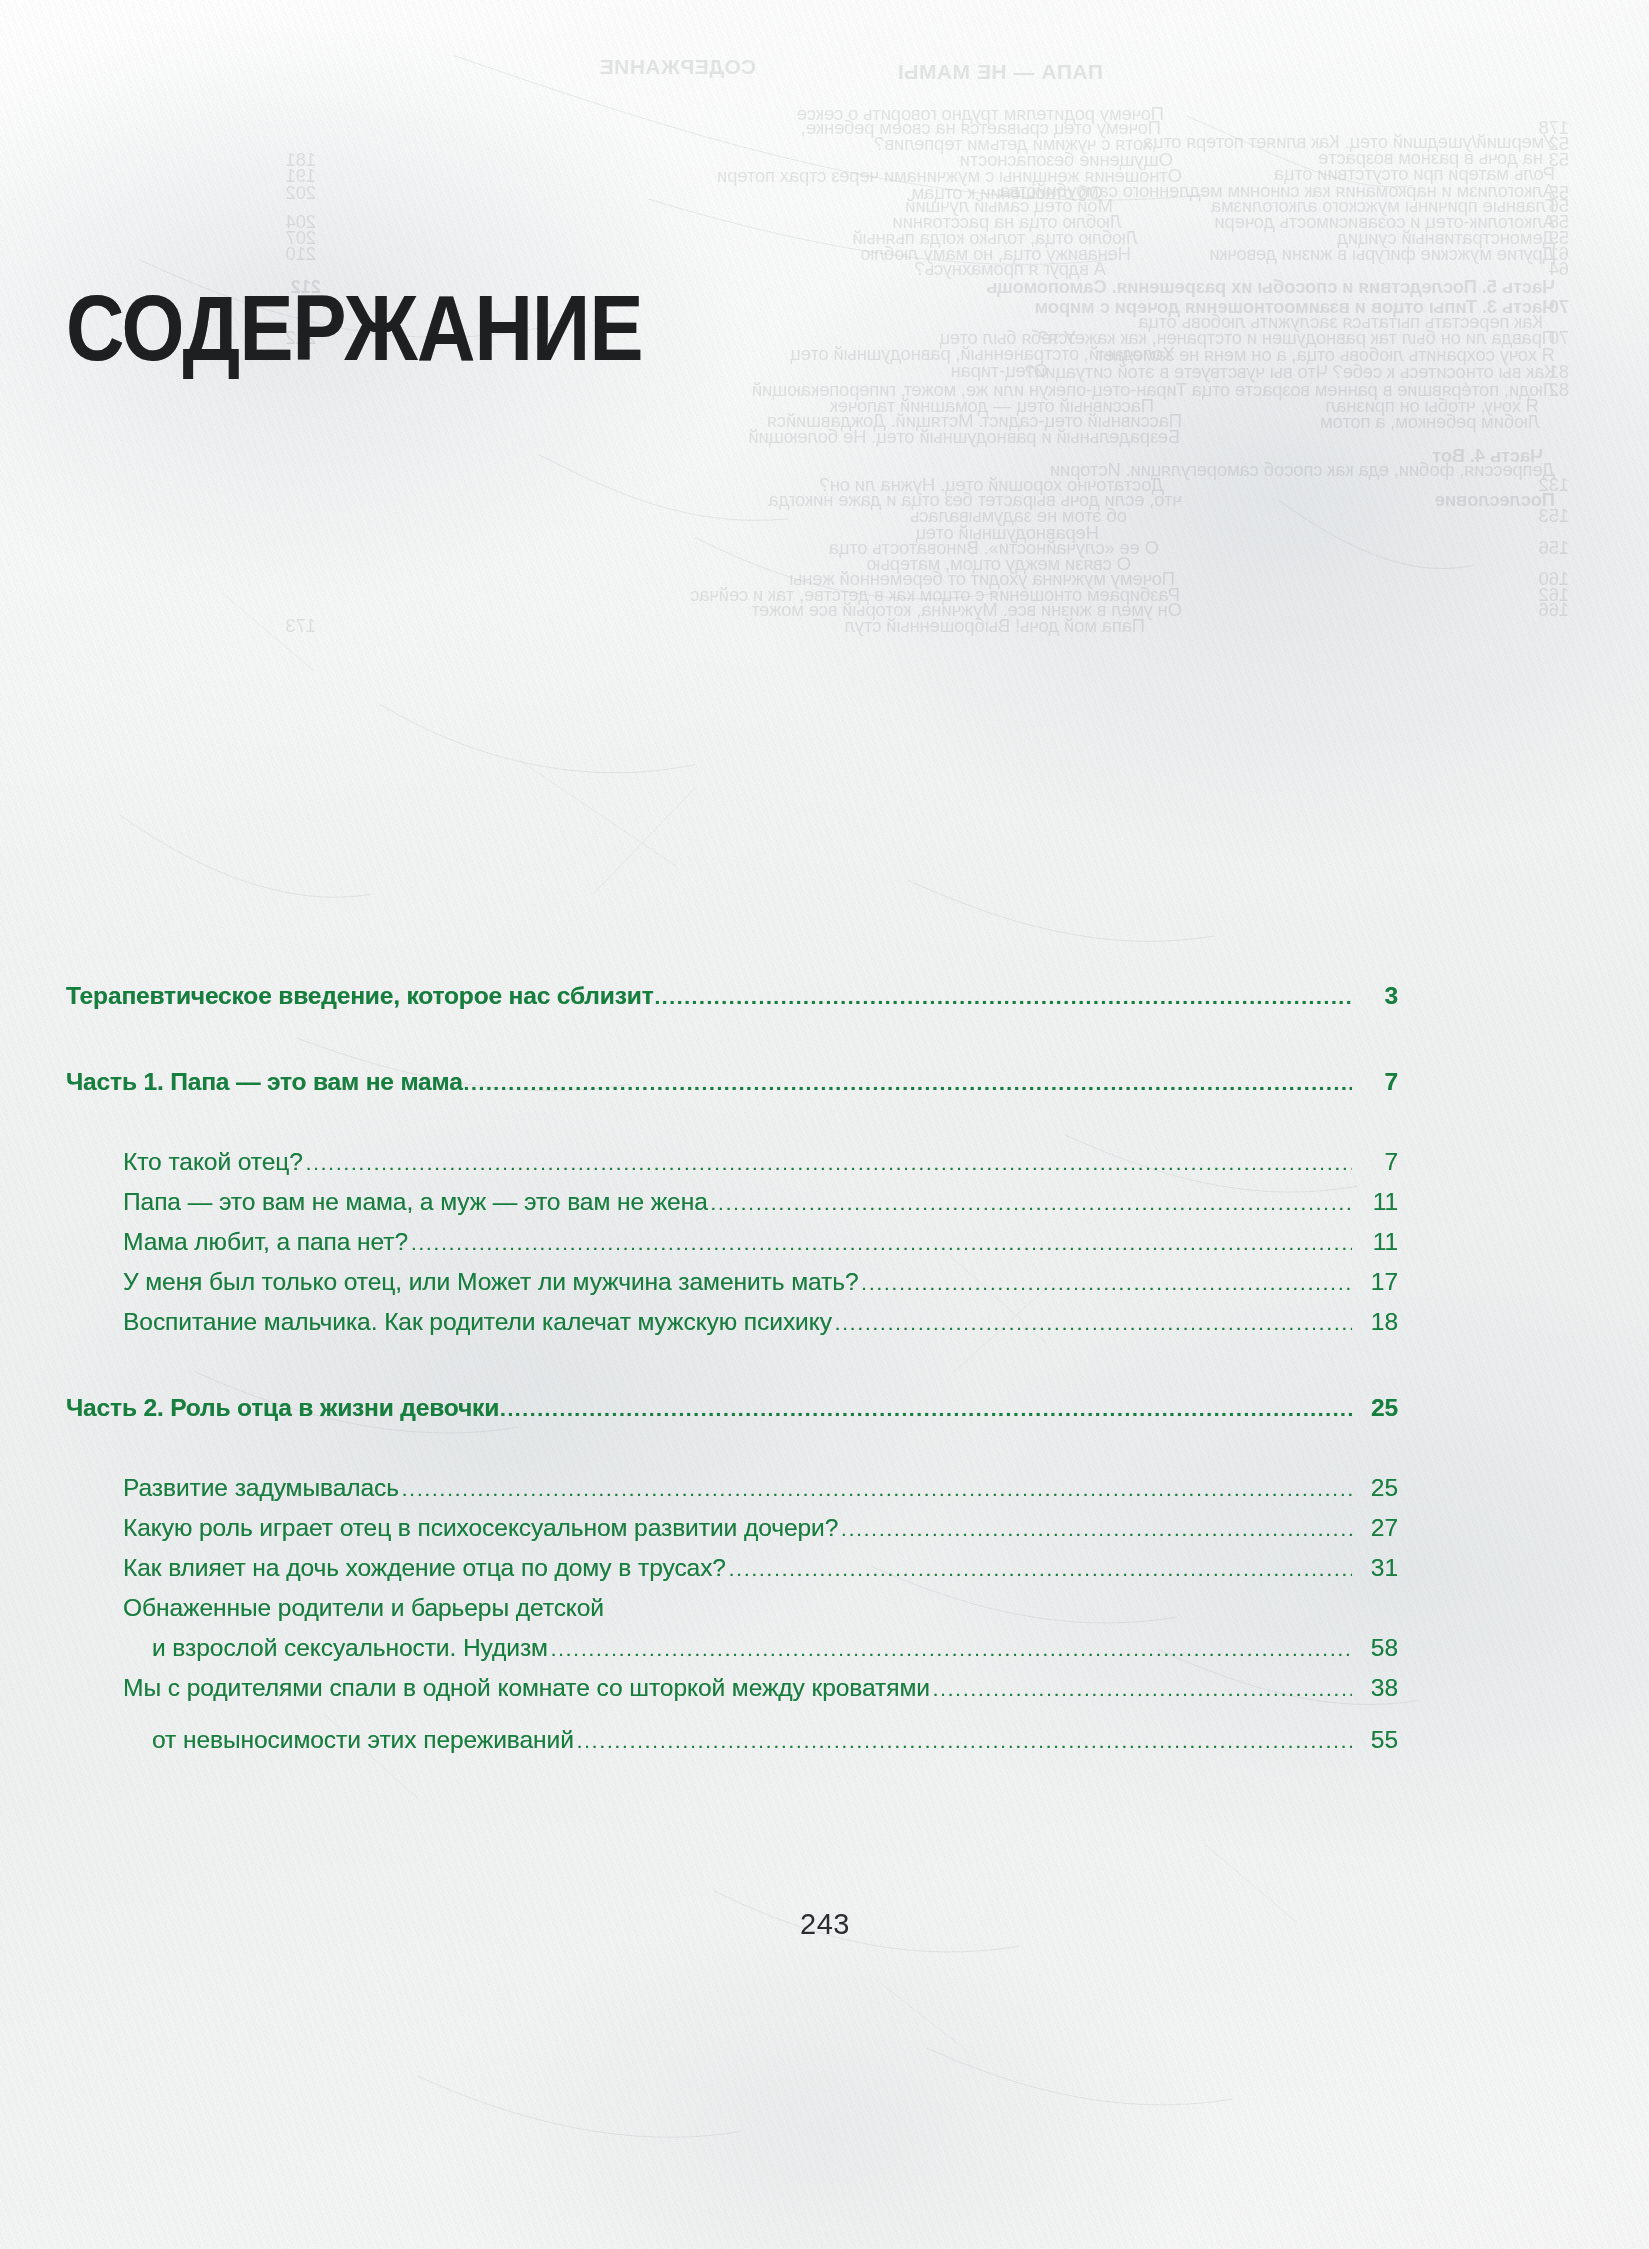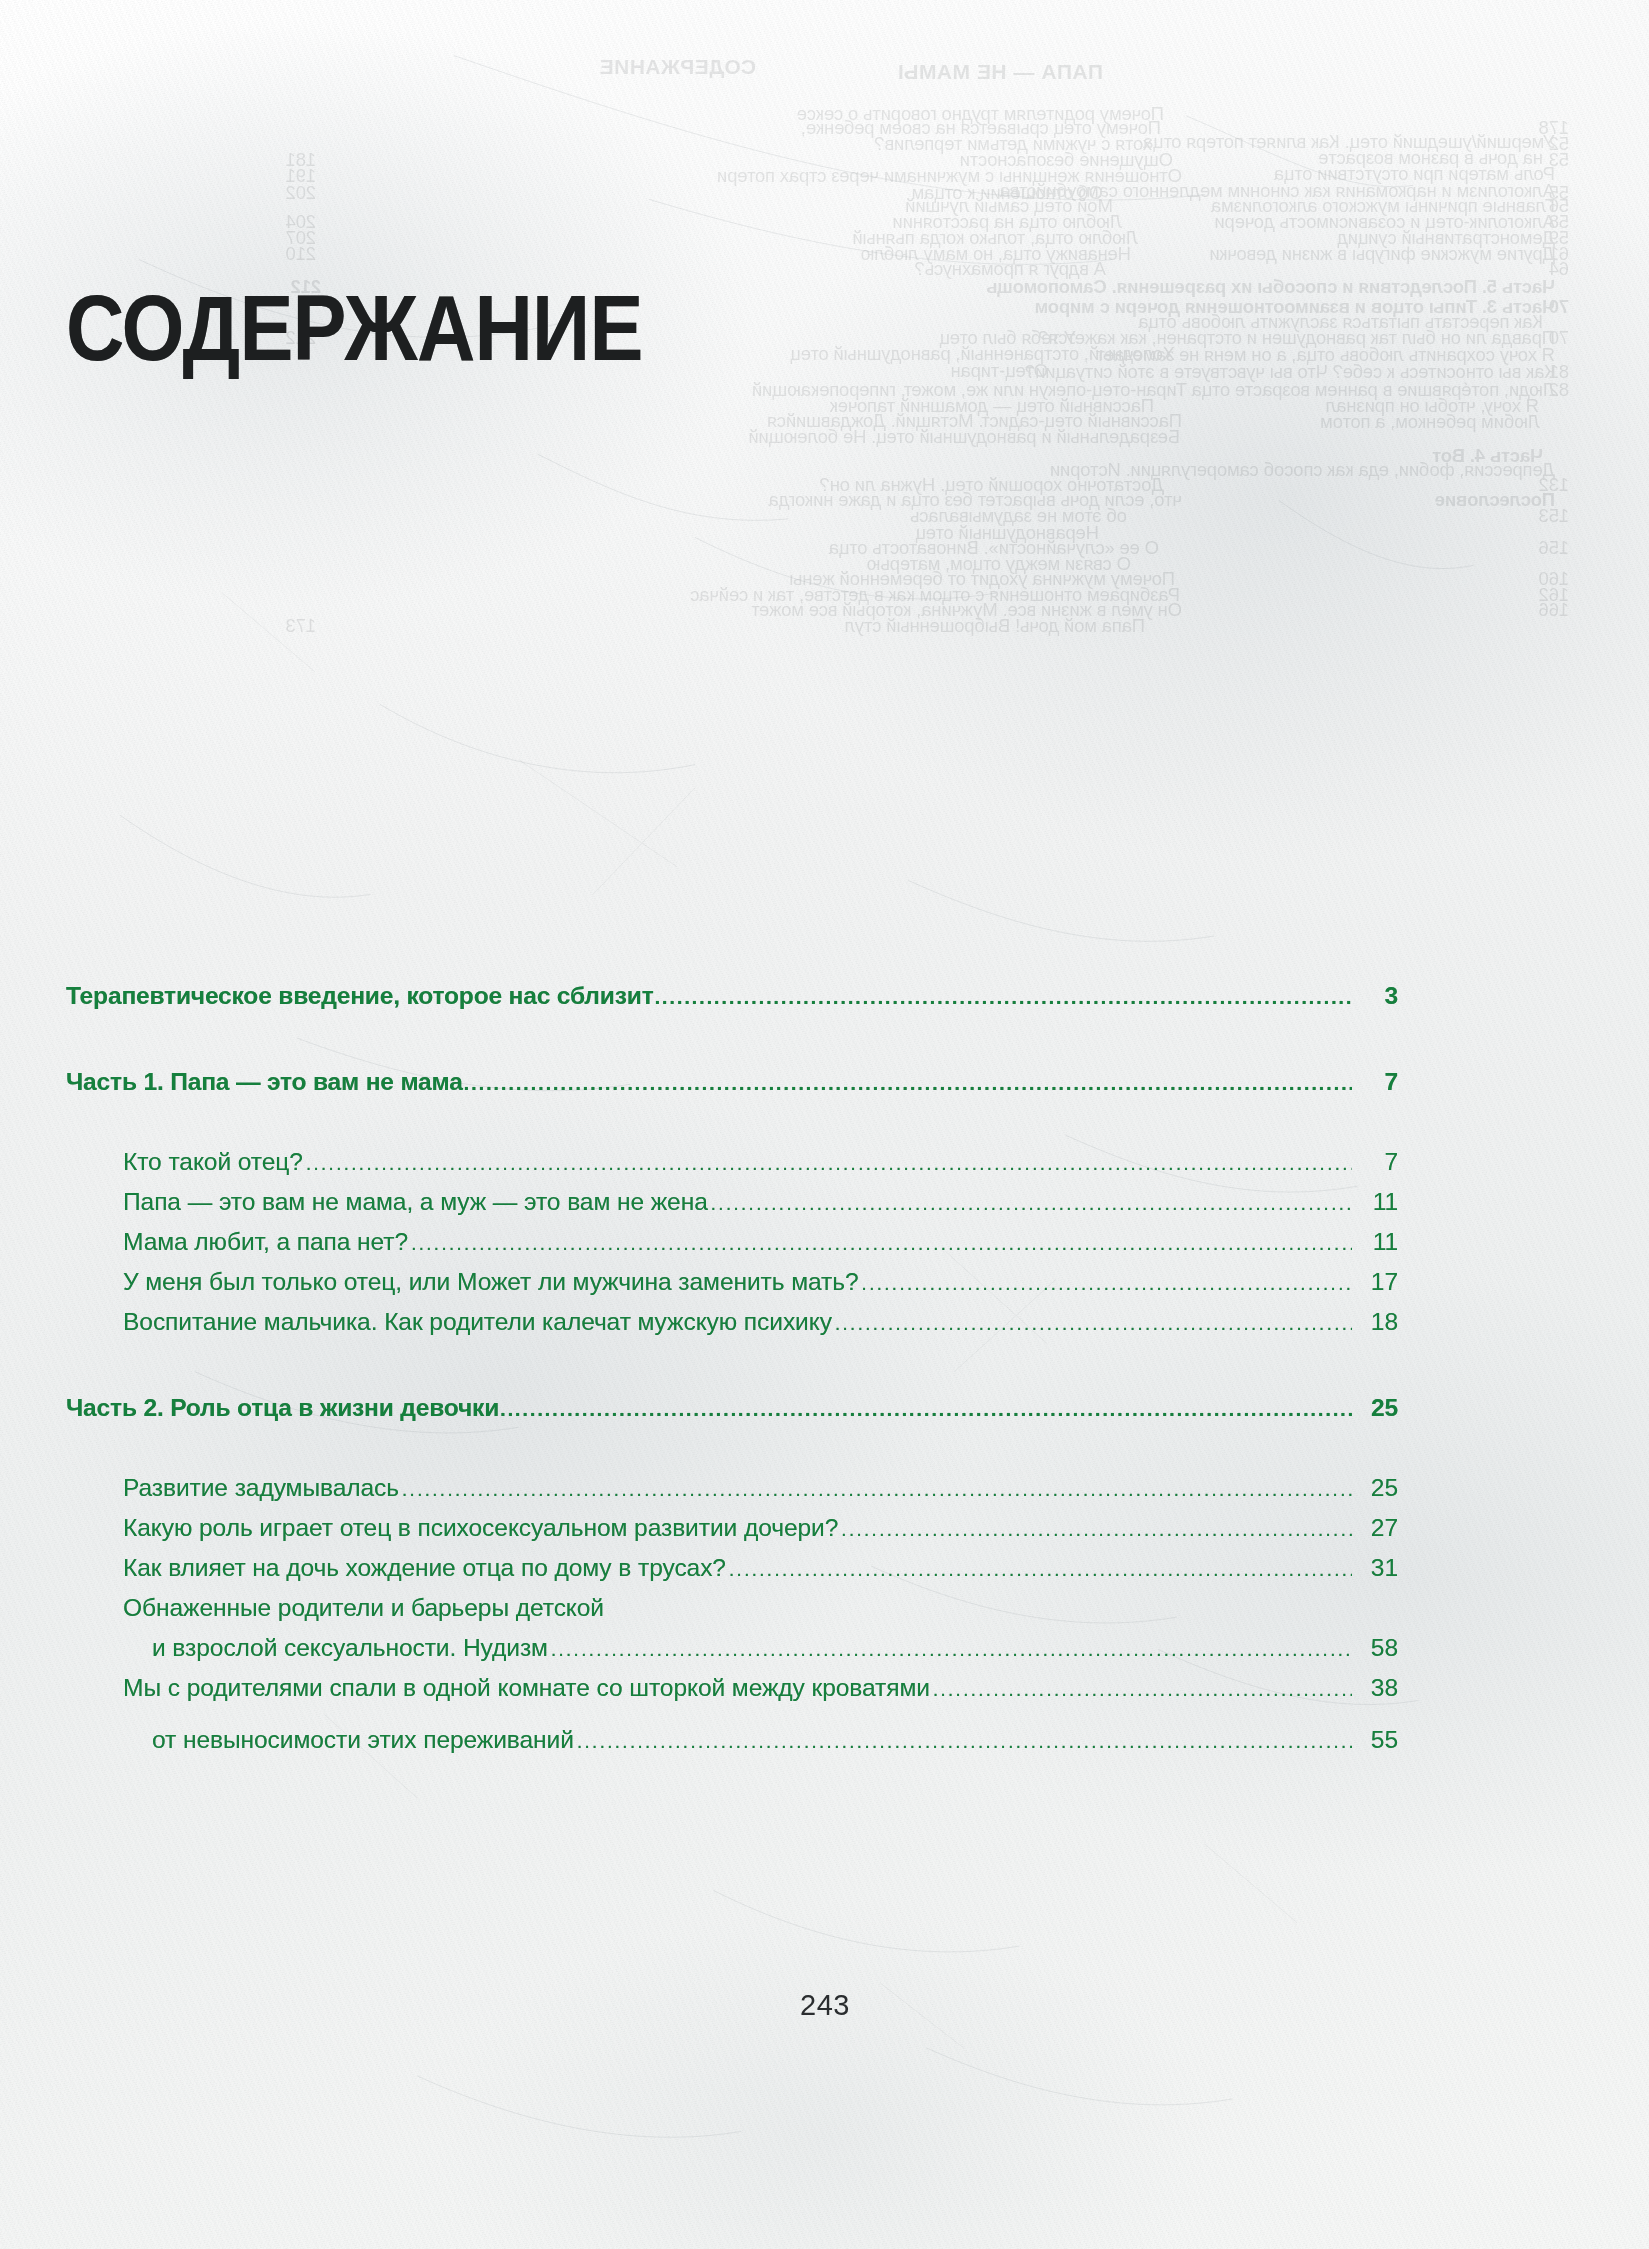--- a/index.html
+++ b/index.html
@@ -147,21 +147,21 @@
   .item.nolead .pg { min-width:0; }
 
   .sp-sm { height:12px; }
   .sp-lg { height:52px; }
   .sp-xl { height:58px; }
 
   
   #folio {
     position:absolute;
     left:0; right:0;
-    top:1989px;
+    top:1908px;
     text-align:center;
     font-size:29px;
     font-weight:400;
     color:#2a2d2f;
     letter-spacing:0.5px;
   }
 </style>
 </head>
 <body>
 

